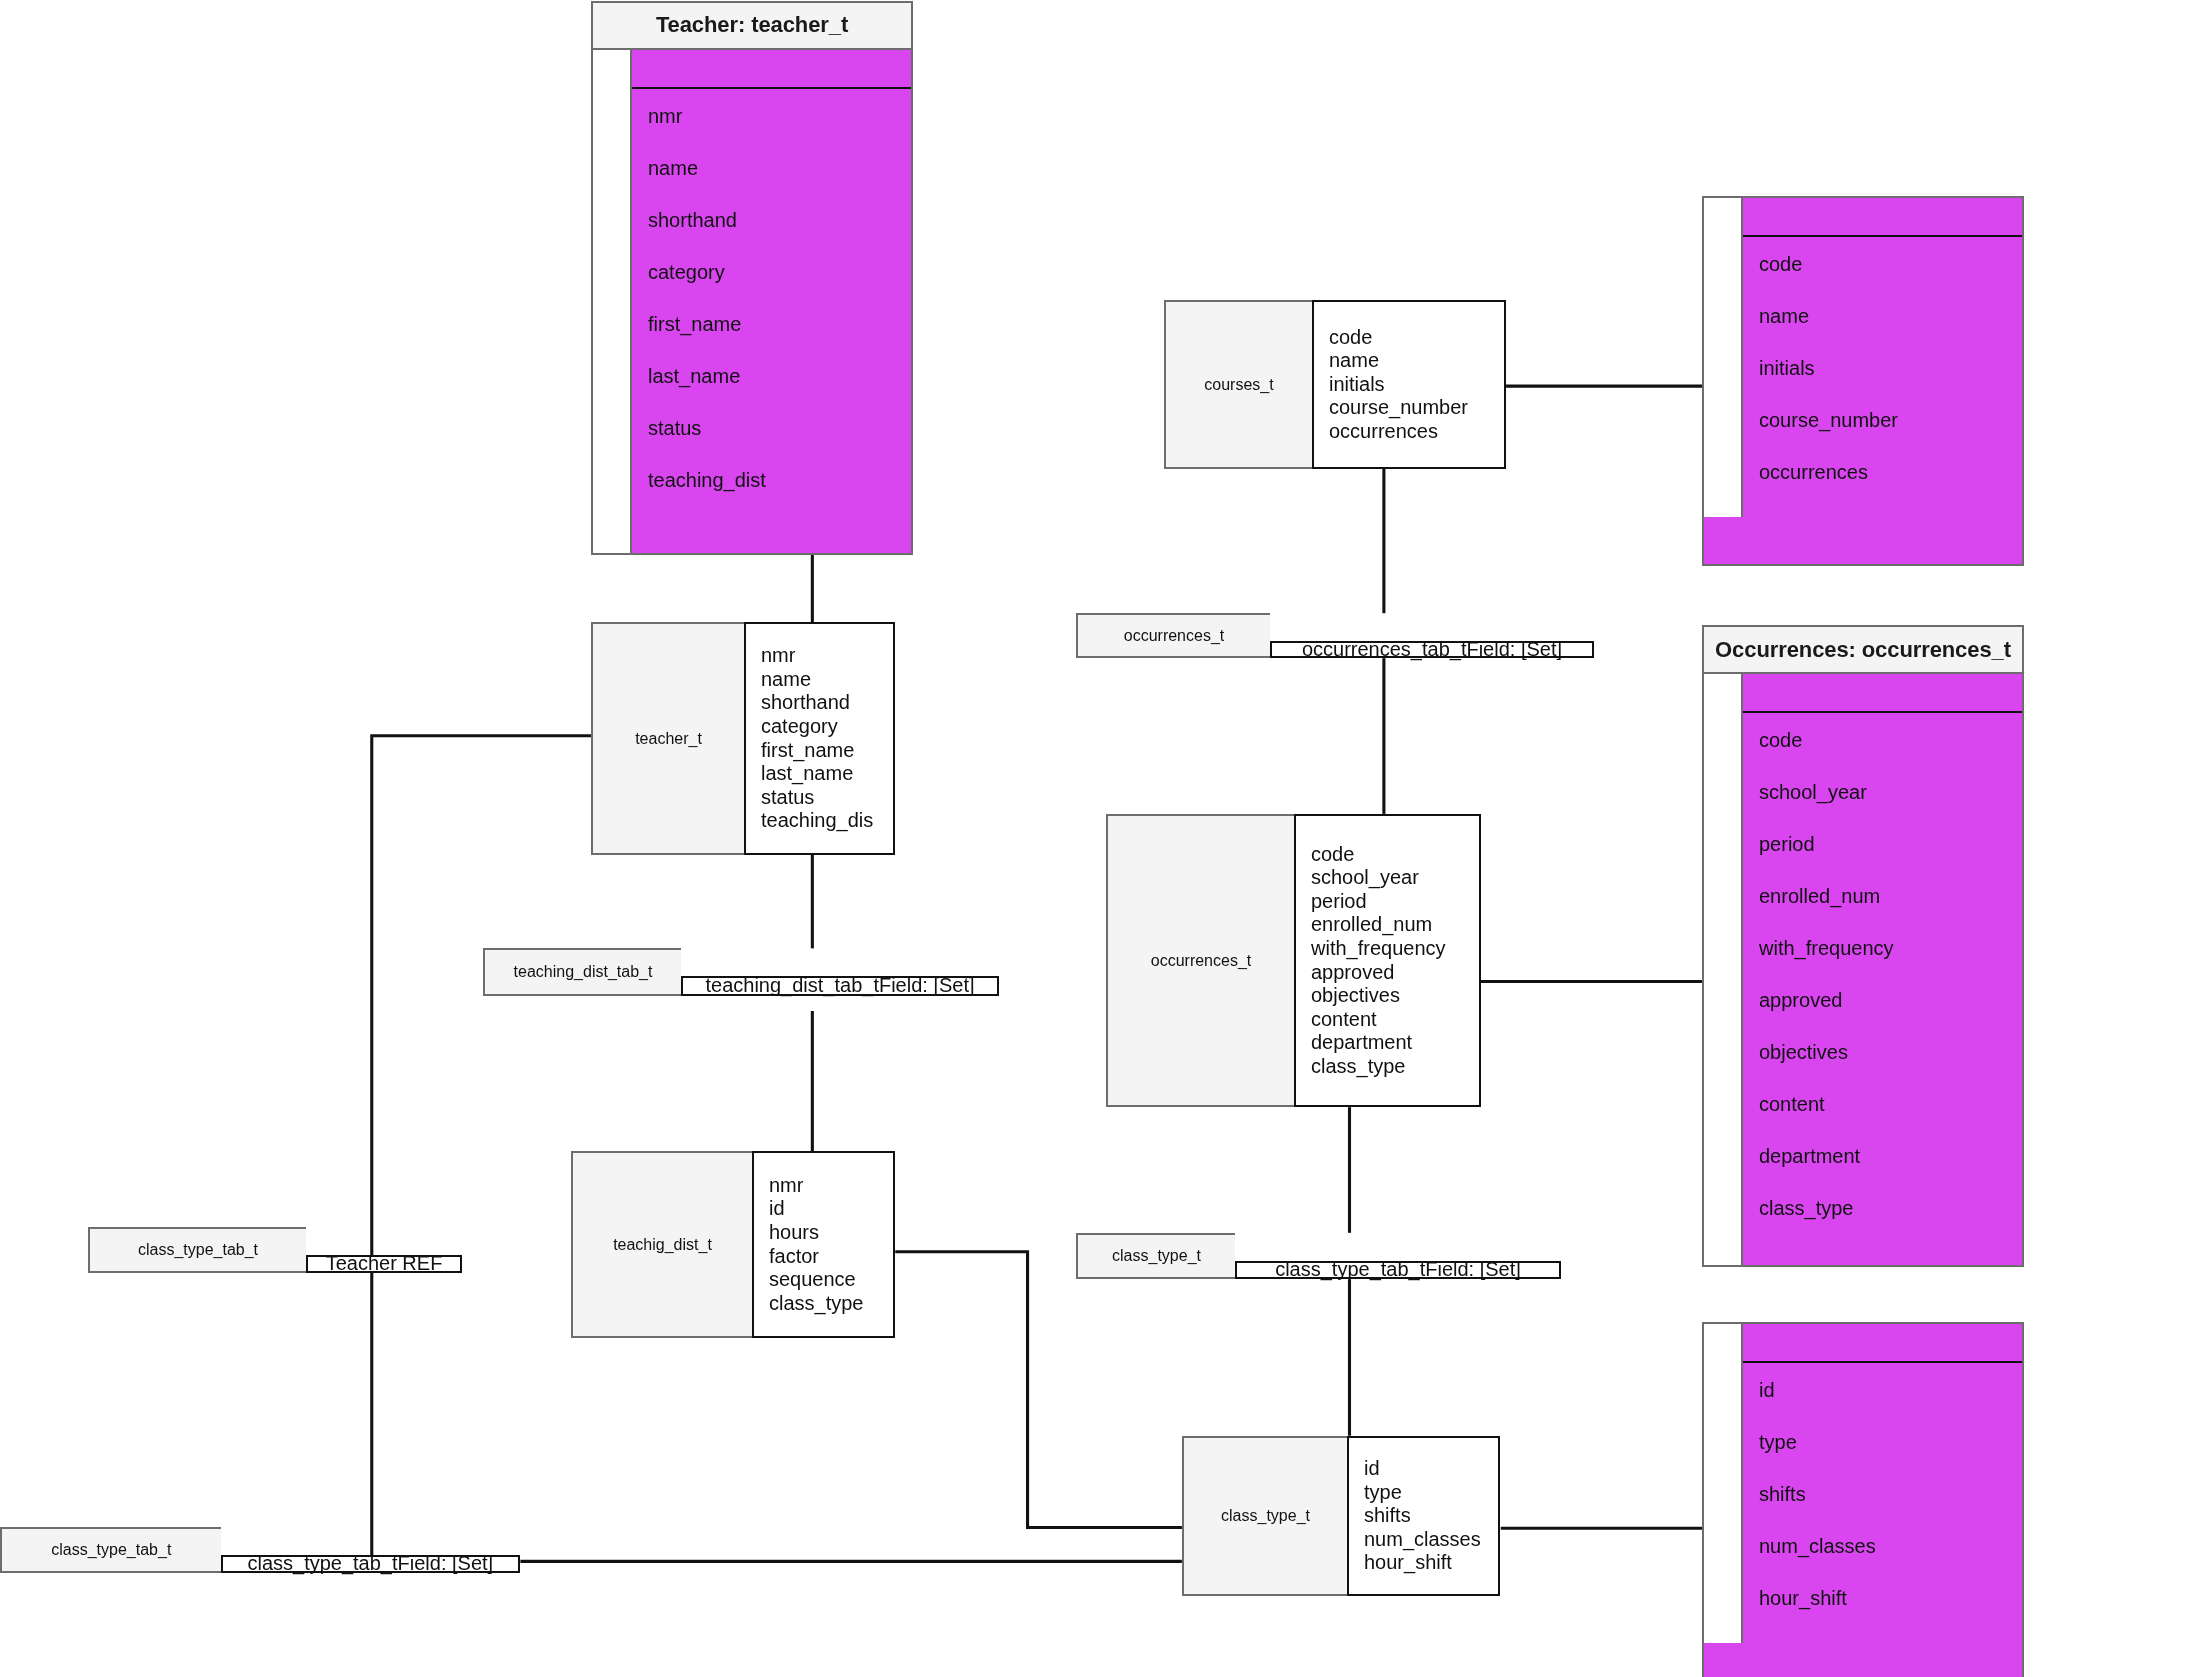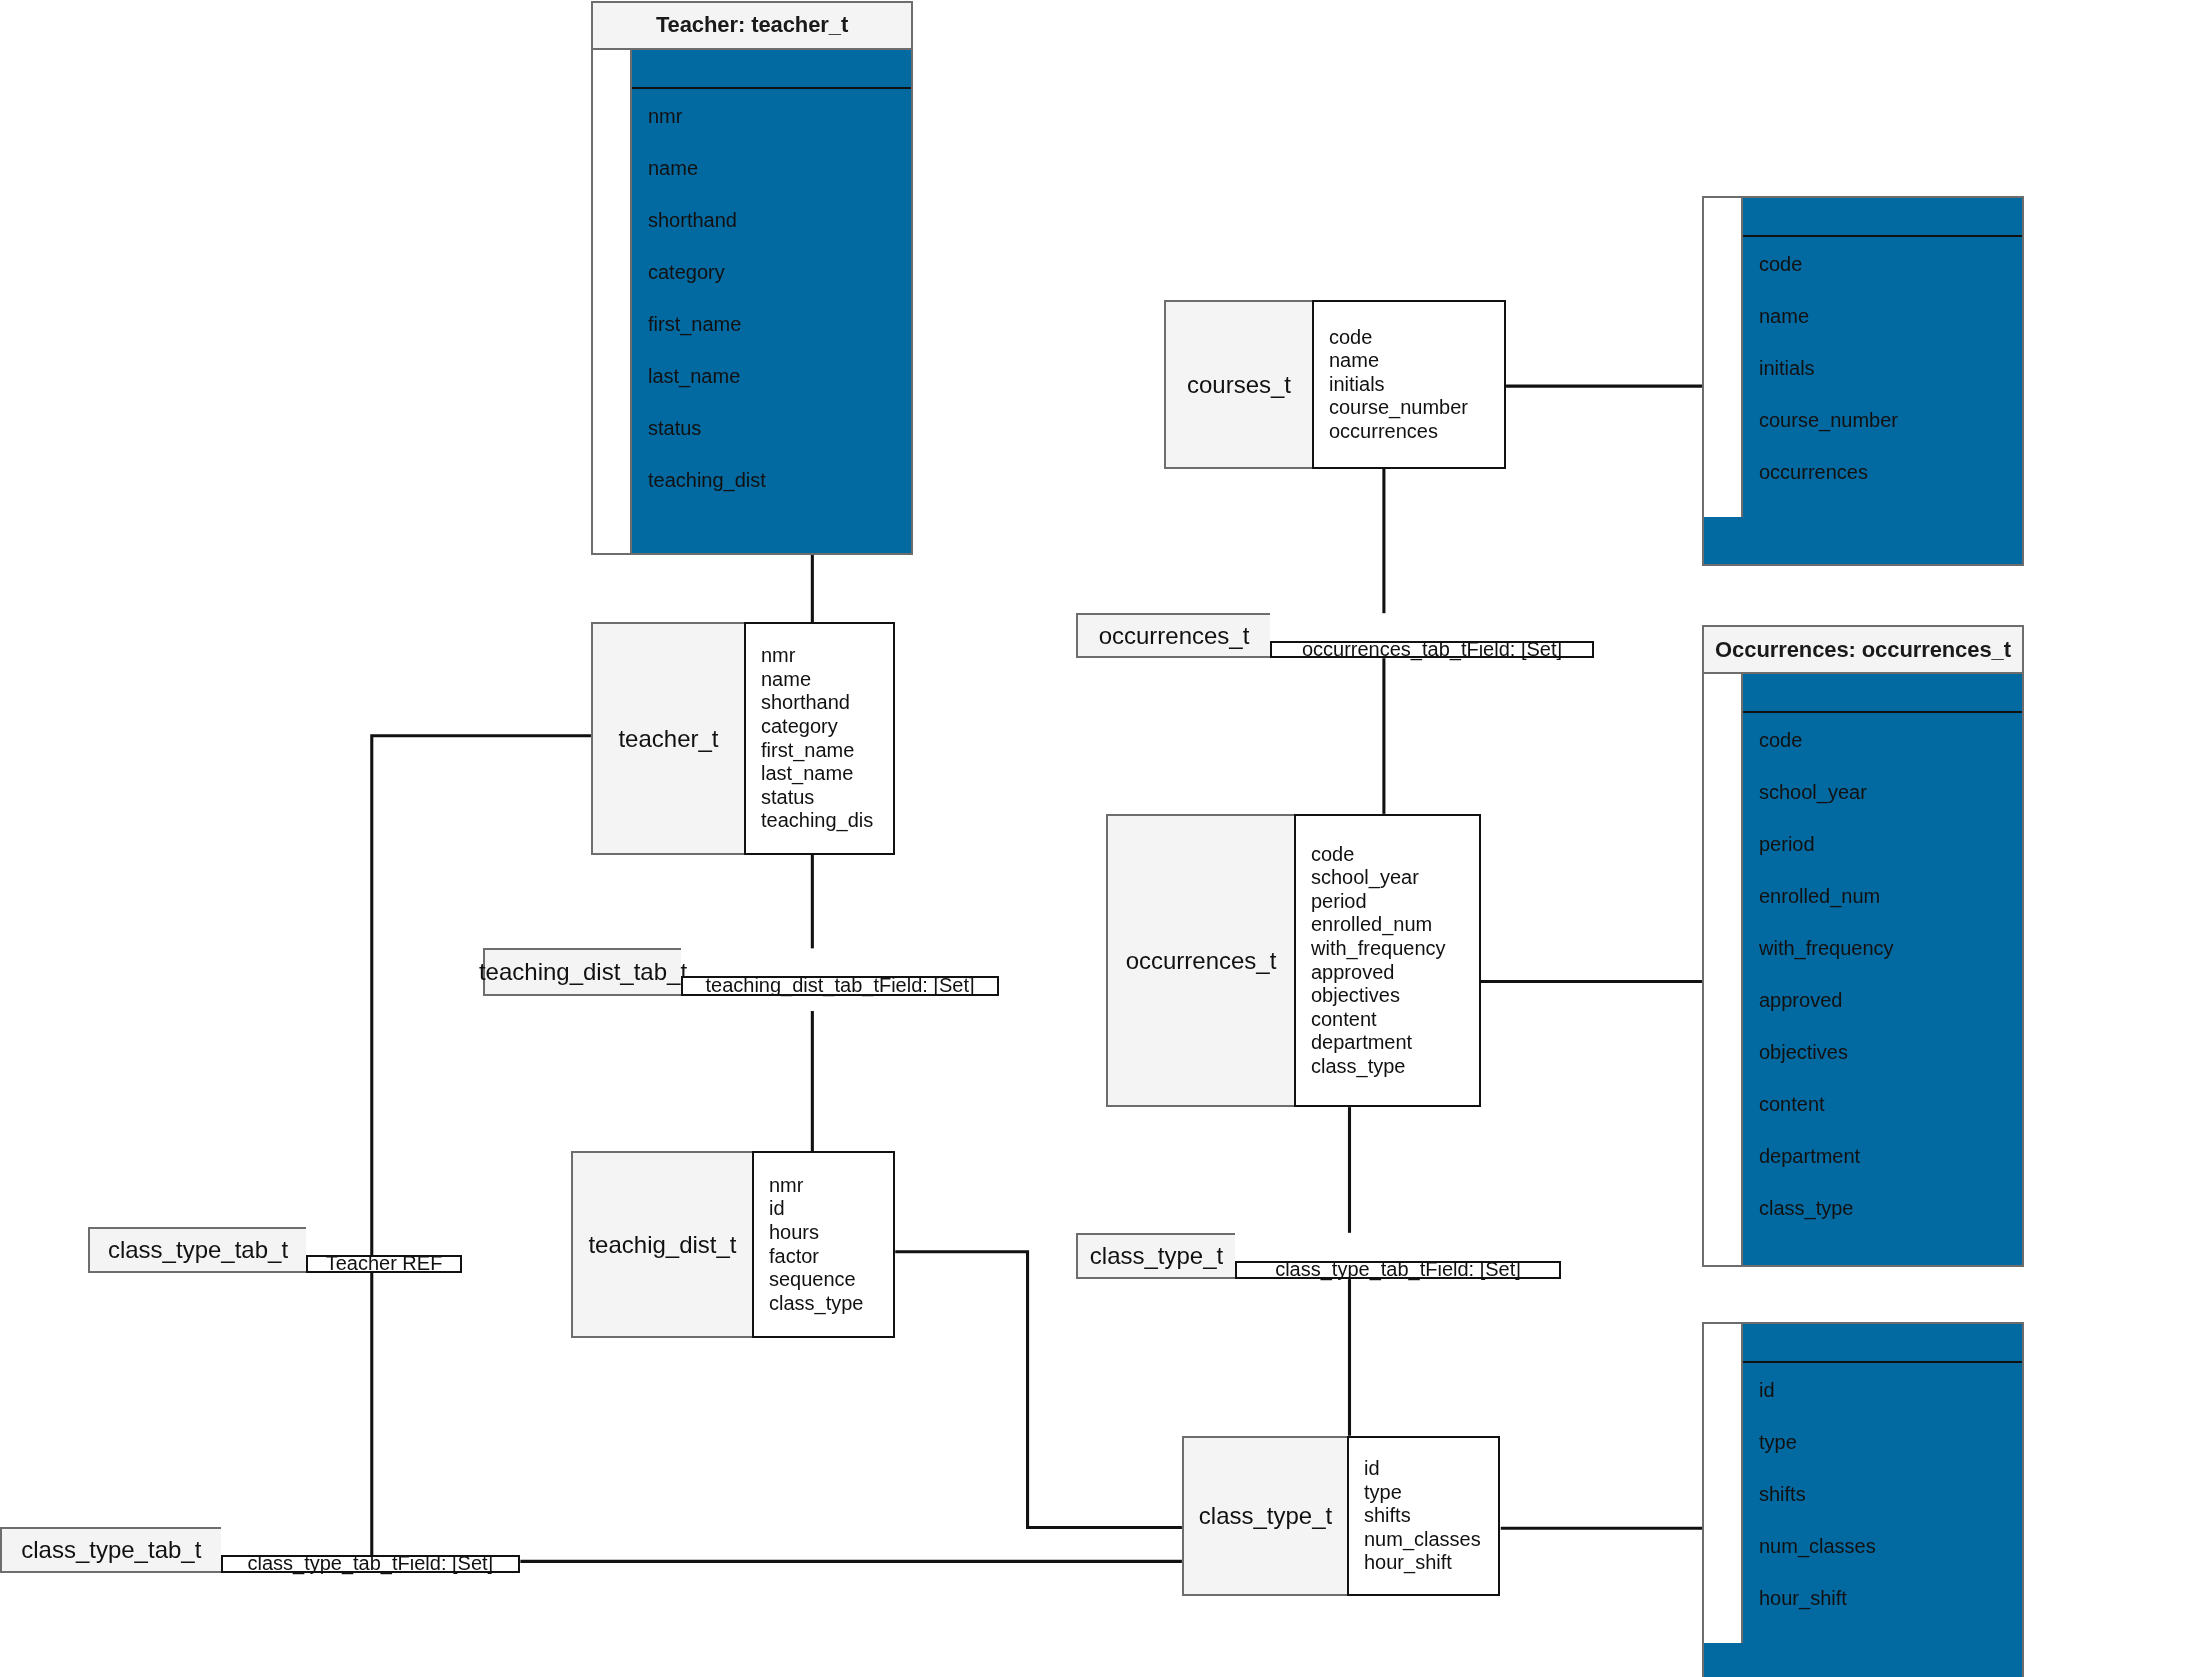--- a/index.html
+++ b/index.html
@@ -22,21 +22,21 @@
     width: 2355px;
     height: 1678px;
     pointer-events: none;
   }
 
   
   .entity {
     position: absolute;
     box-sizing: border-box;
     border: 2.2px solid #6d6d6d;
-    background: #0369a1;
+    background: #d946ef;
   }
   .entity-title {
     box-sizing: border-box;
     background: #f4f4f4;
     border-bottom: 2.2px solid #6d6d6d;
     text-align: center;
     font-weight: bold;
     font-size: 22px;
     color: #1a1a1a;
     line-height: 1.0;
@@ -82,21 +82,21 @@
     box-sizing: border-box;
   }
   .typebox-label {
     box-sizing: border-box;
     background: #f4f4f4;
     border: 2.2px solid #6d6d6d;
     border-right: none;
     display: flex;
     align-items: center;
     justify-content: center;
-    font-size: 24px;
+    font-size: 16px;
     color: #111111;
     white-space: nowrap;
   }
   .typebox-fields {
     box-sizing: border-box;
     background: #ffffff;
     border: 2.2px solid #111111;
     display: flex;
     flex-direction: column;
     justify-content: center;

